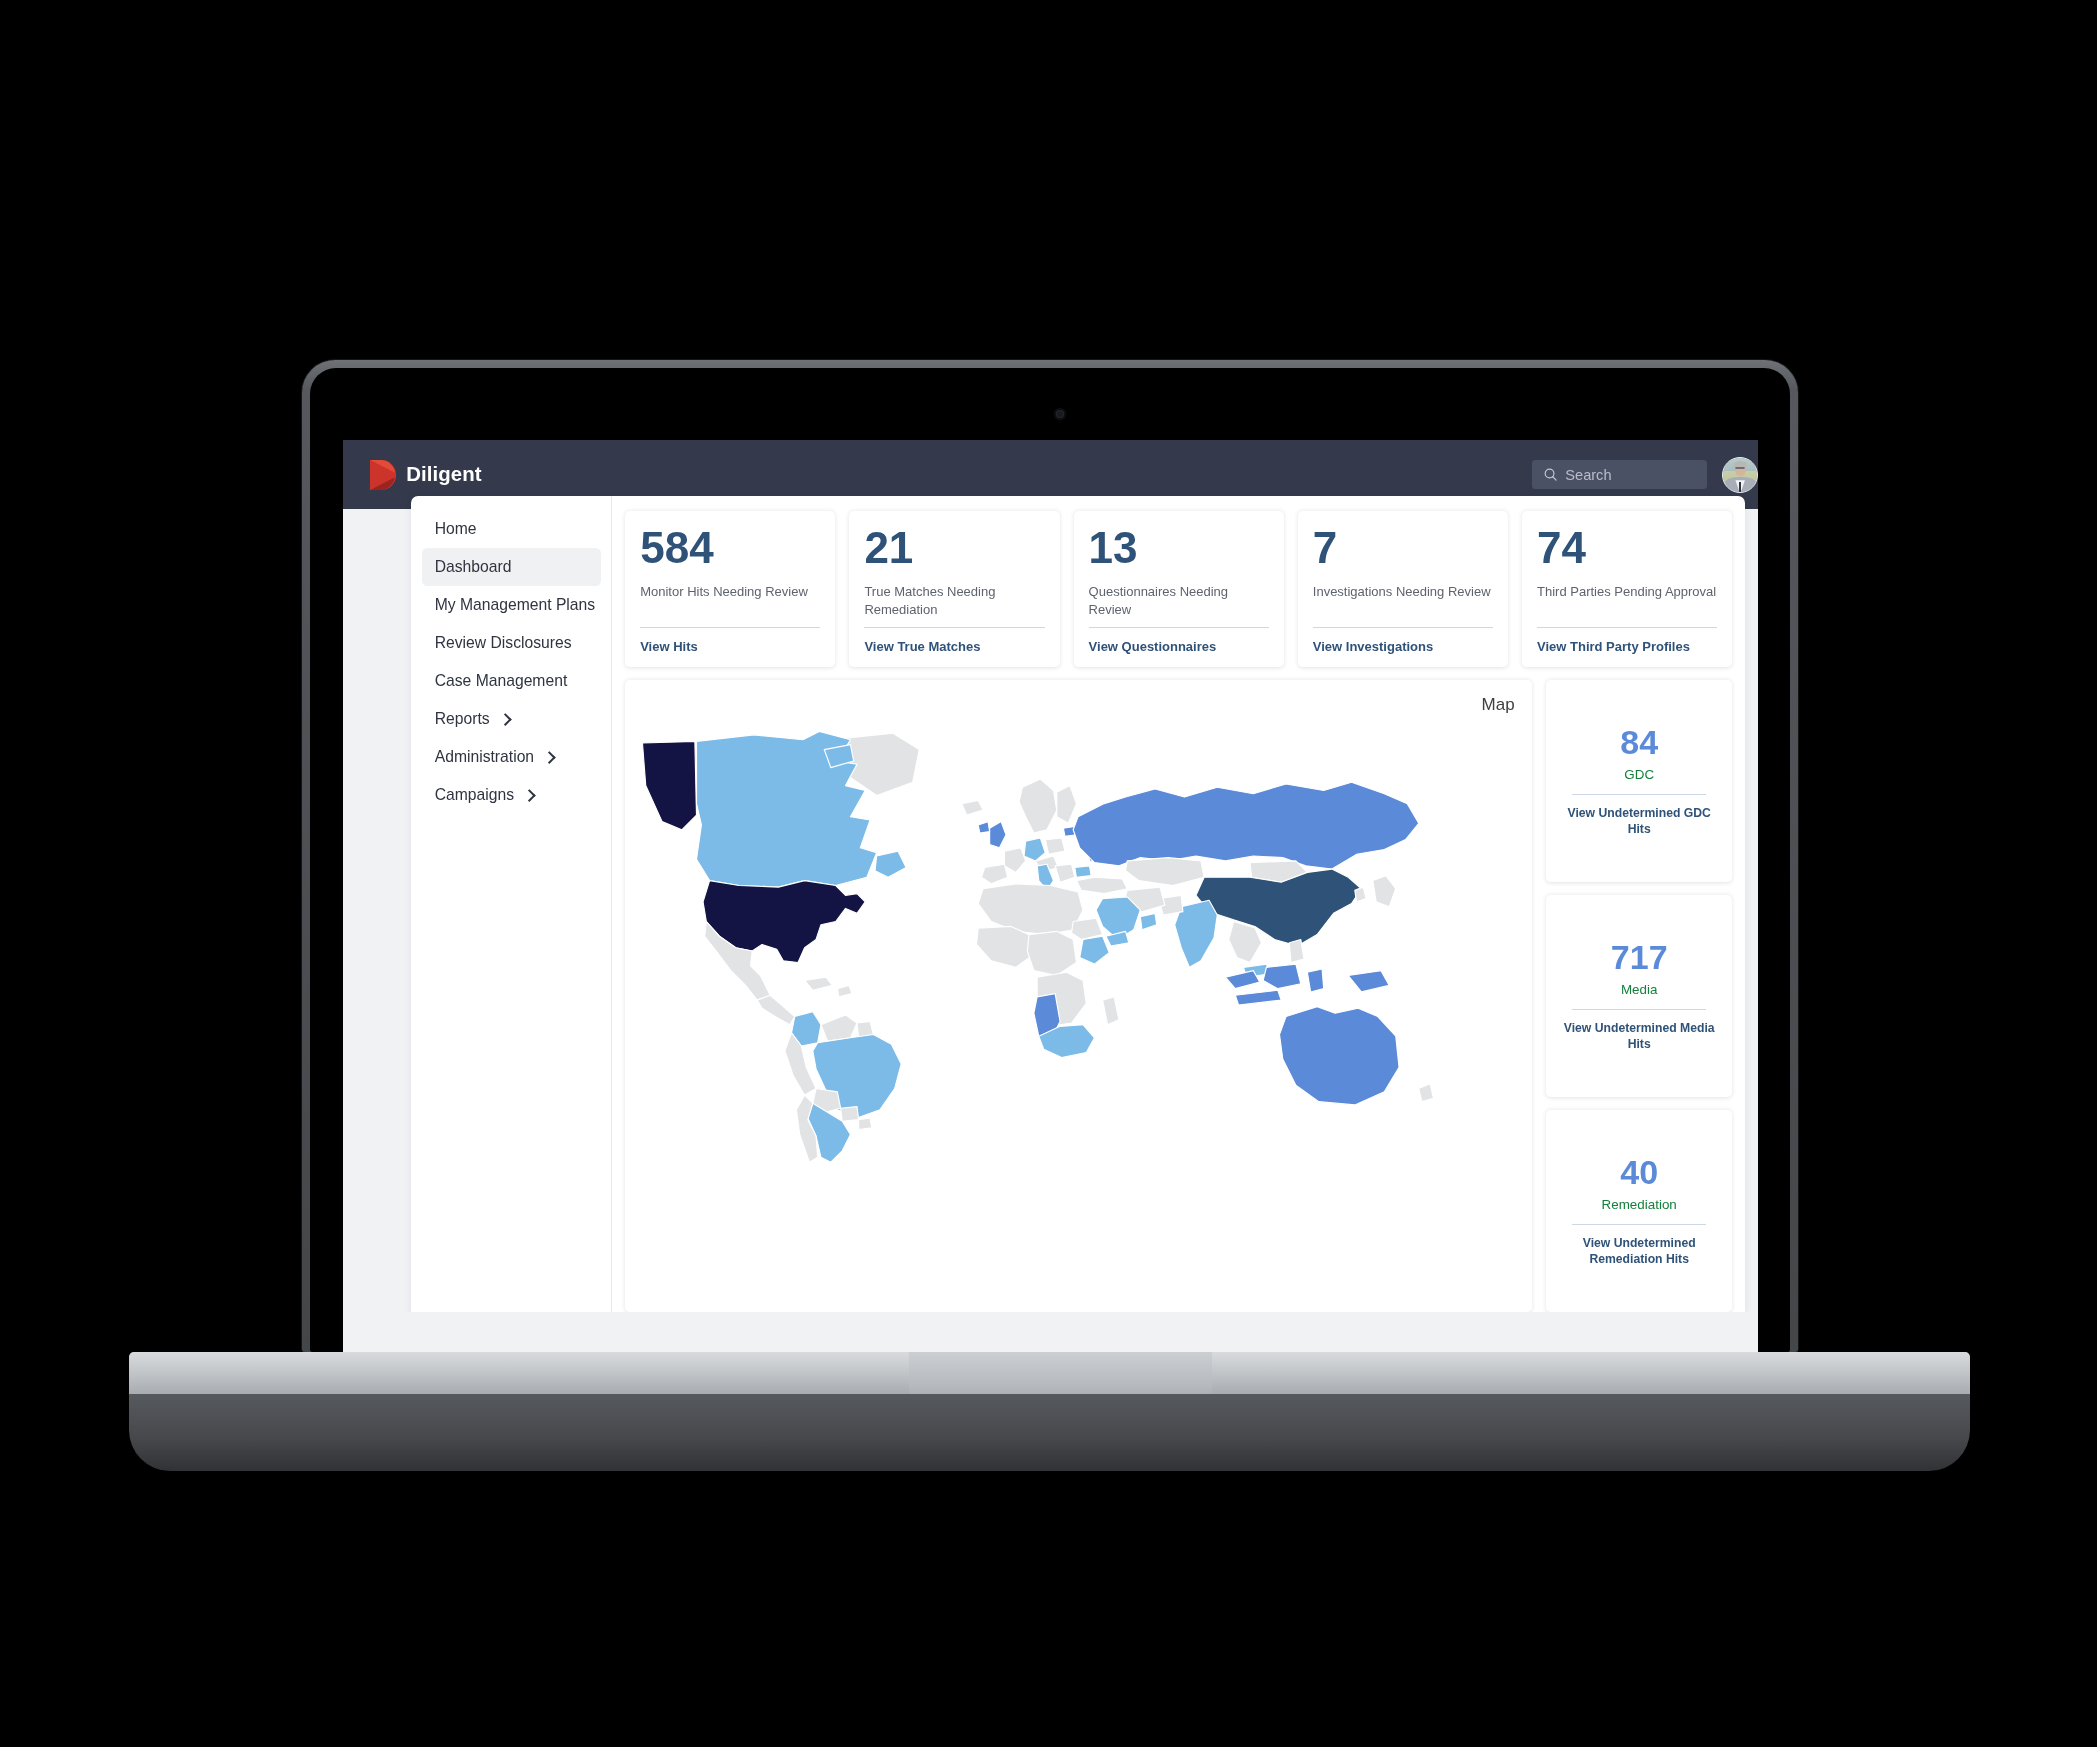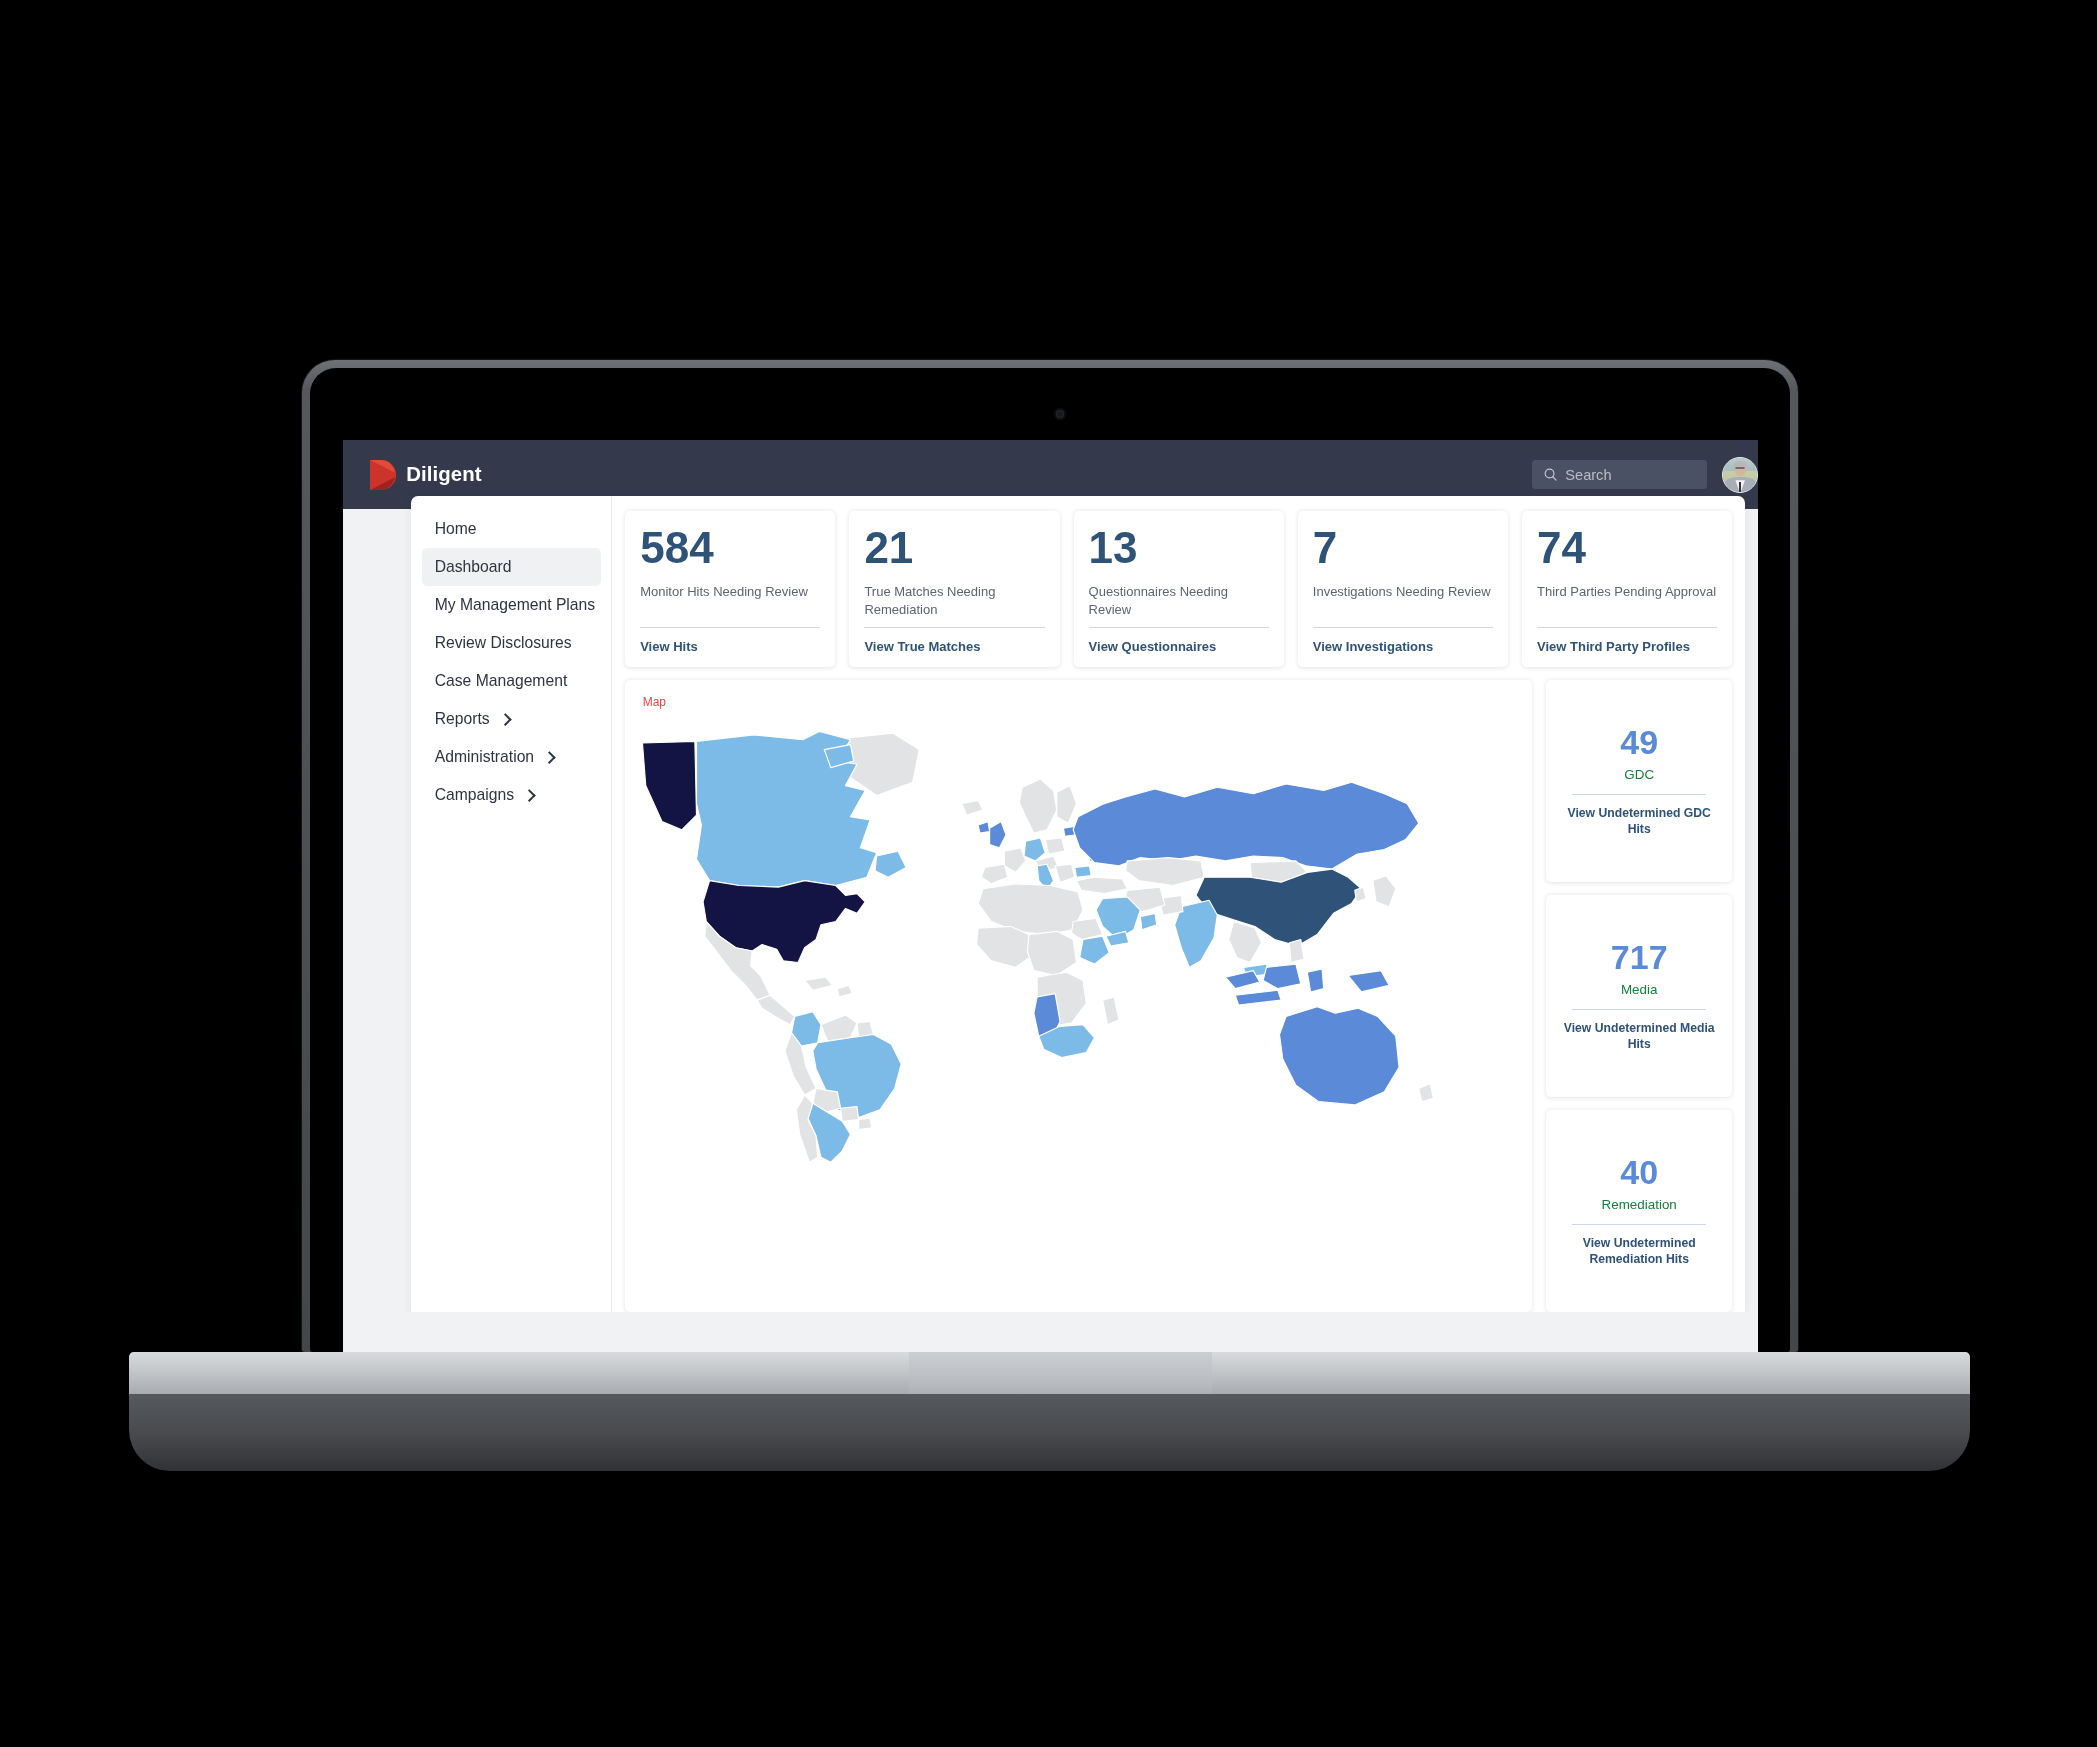--- a/index.html
+++ b/index.html
@@ -112,21 +112,21 @@
   .stat-rule { border-top: 0.6px solid #cdd8e4; margin: 8.2px 0 10.5px 0; }
   .stat-link { font-size: 13px; color: #2f5278; font-weight: bold; cursor: pointer; }
 
   #lower-row { display: flex; gap: 14px; flex: 1 1 auto; min-height: 0; }
 
   #map-card {
     flex: 1 1 auto; background: #fff; border-radius: 4.7px;
     box-shadow: 0 0.6px 4.1px rgba(30,40,70,.13);
     padding: 15px 0 0 0; overflow: hidden; position: relative; min-width: 0;
   }
-  #map-title { font-size: 12px; color: #ef4444; padding: 0 17.5px 3.5px 17.5px; }
+  #map-title { font-size: 17px; color: #404040; padding: 0 17.5px 3.5px 17.5px; text-align: right; }
   #map-wrap { position: absolute; left: 0; top: 45px; right: 0; bottom: 0; overflow: hidden; }
   #world-map { position: absolute; left: 5.8px; top: 0; width: 827px; height: 443px; }
 
   #side-cards { width: 186px; flex: 0 0 auto; display: flex; flex-direction: column; gap: 13px; }
   .side-card {
     flex: 1 1 0; background: #fff; border-radius: 4.7px;
     box-shadow: 0 0.6px 4.1px rgba(30,40,70,.13);
     display: flex; flex-direction: column; align-items: center; justify-content: center;
     padding: 13px 13px; text-align: center;
   }
@@ -381,21 +381,21 @@
                         <path d="M498 380 L524 368 L552 366 L566 382 L556 400 L526 406 L504 396 Z" fill="#7cbbe8"></path>
 
                         <path d="M576 336 L590 332 L596 360 L582 366 Z" fill="#e2e3e5"></path>
                       </g>
                     </svg>
                   </div>
                 </div>
 
                 <div id="side-cards">
                   <div class="side-card">
-                    <div class="side-num">49</div>
+                    <div class="side-num">84</div>
                     <div class="side-label">GDC</div>
                     <div class="side-rule"></div>
                     <div class="side-link">View Undetermined GDC Hits</div>
                   </div>
                   <div class="side-card">
                     <div class="side-num">717</div>
                     <div class="side-label">Media</div>
                     <div class="side-rule"></div>
                     <div class="side-link">View Undetermined Media Hits</div>
                   </div>

